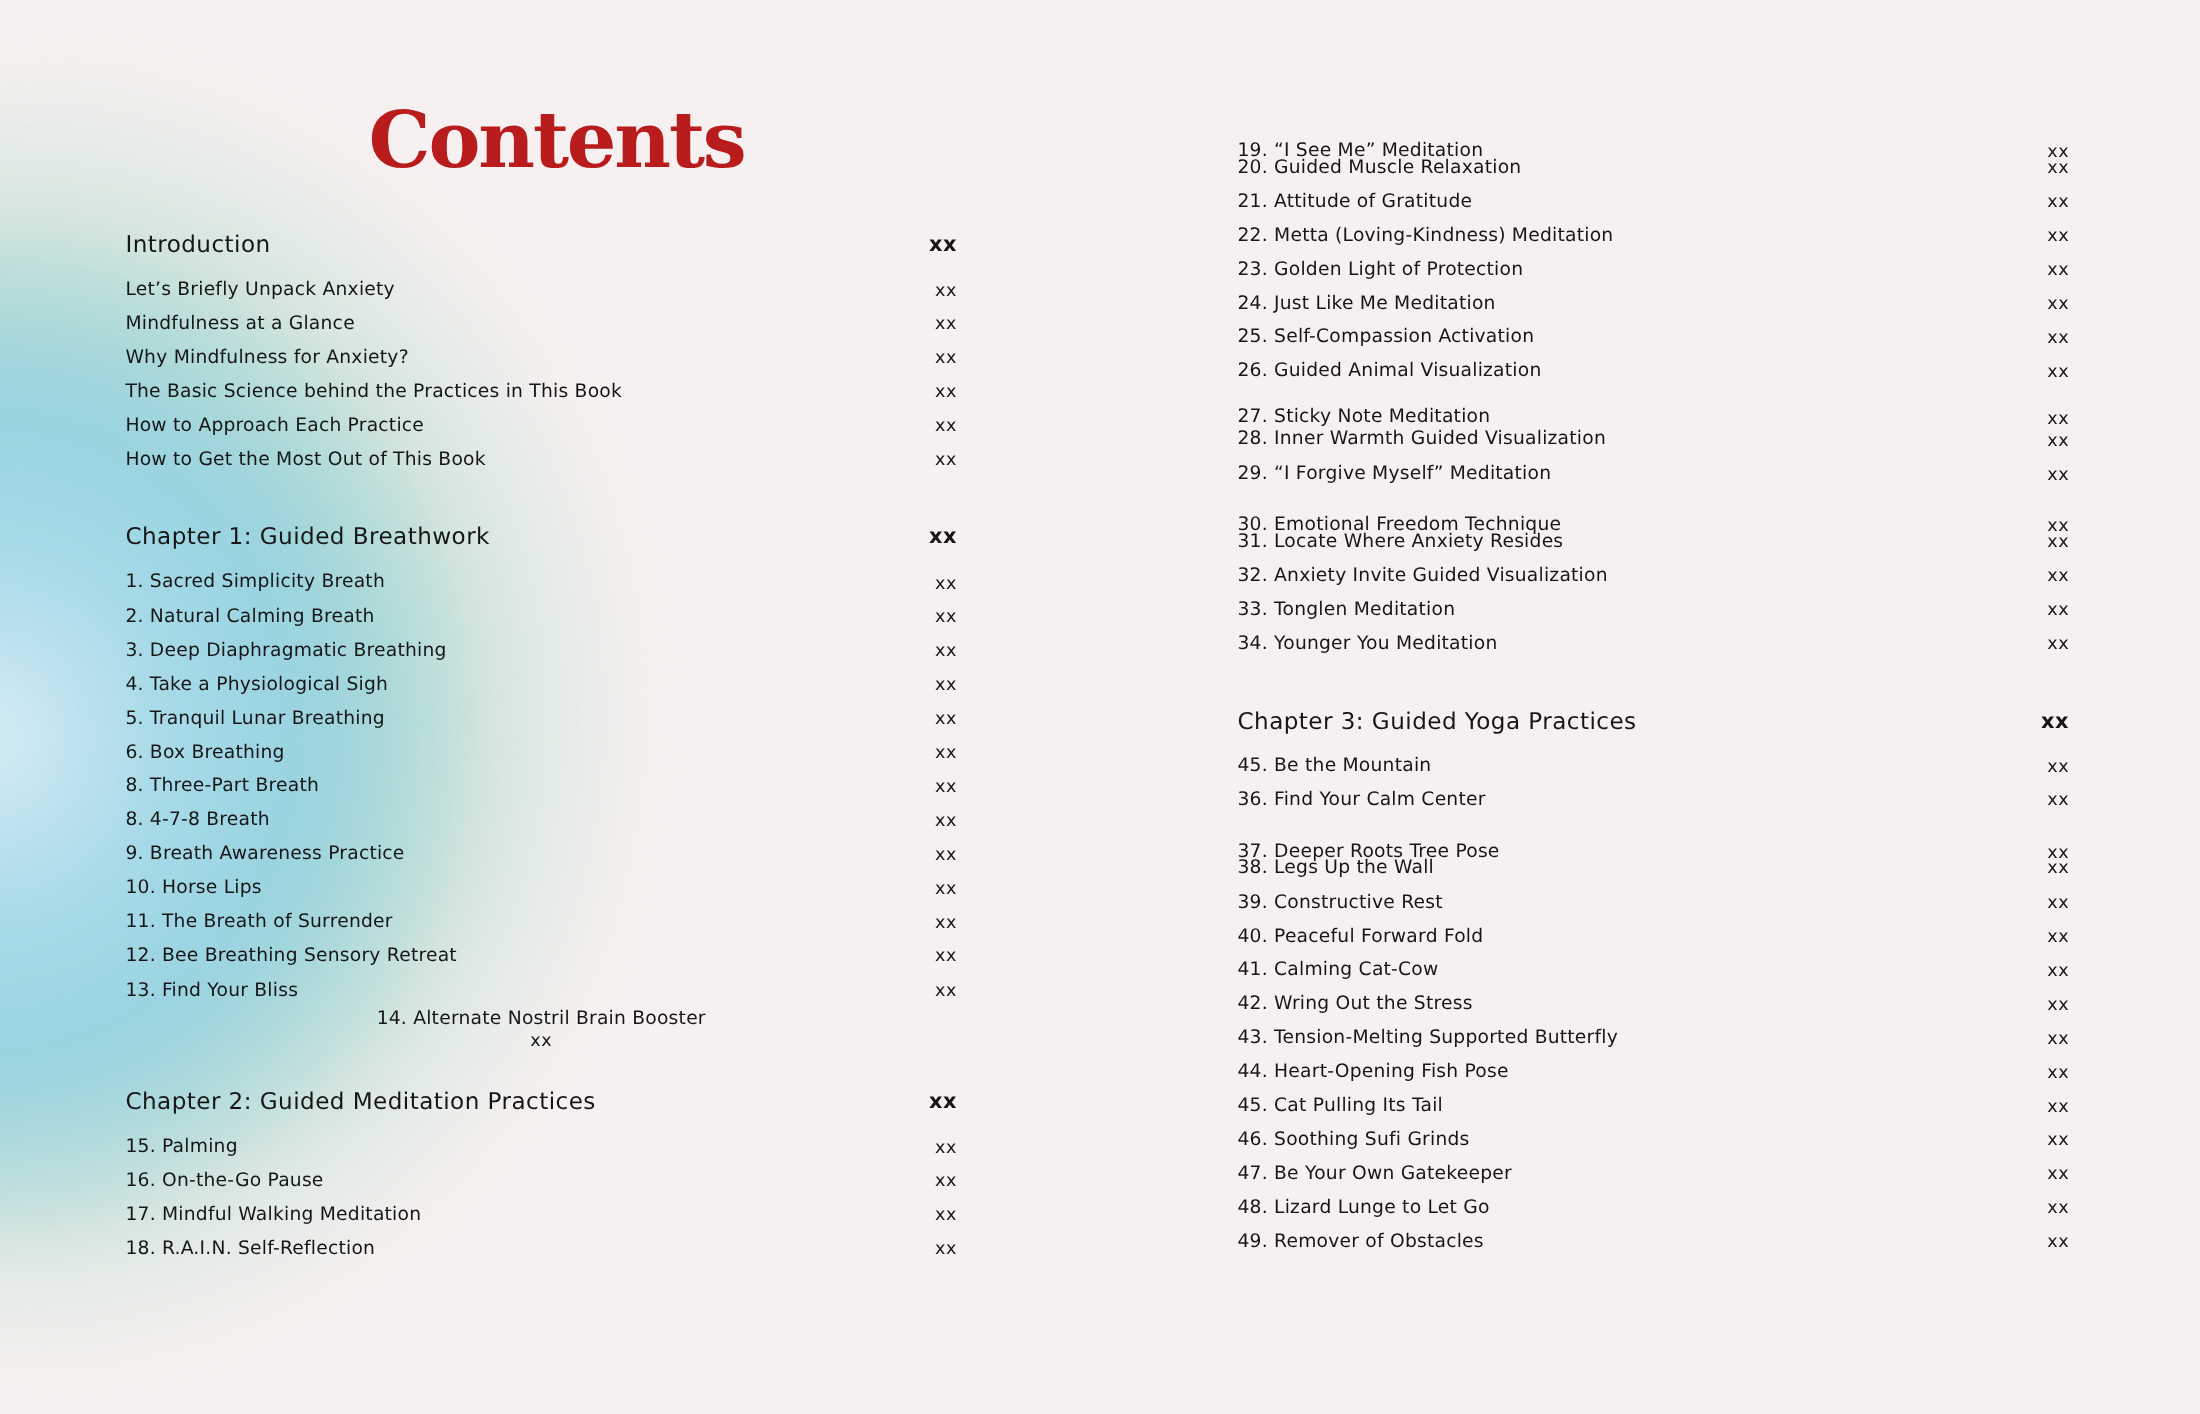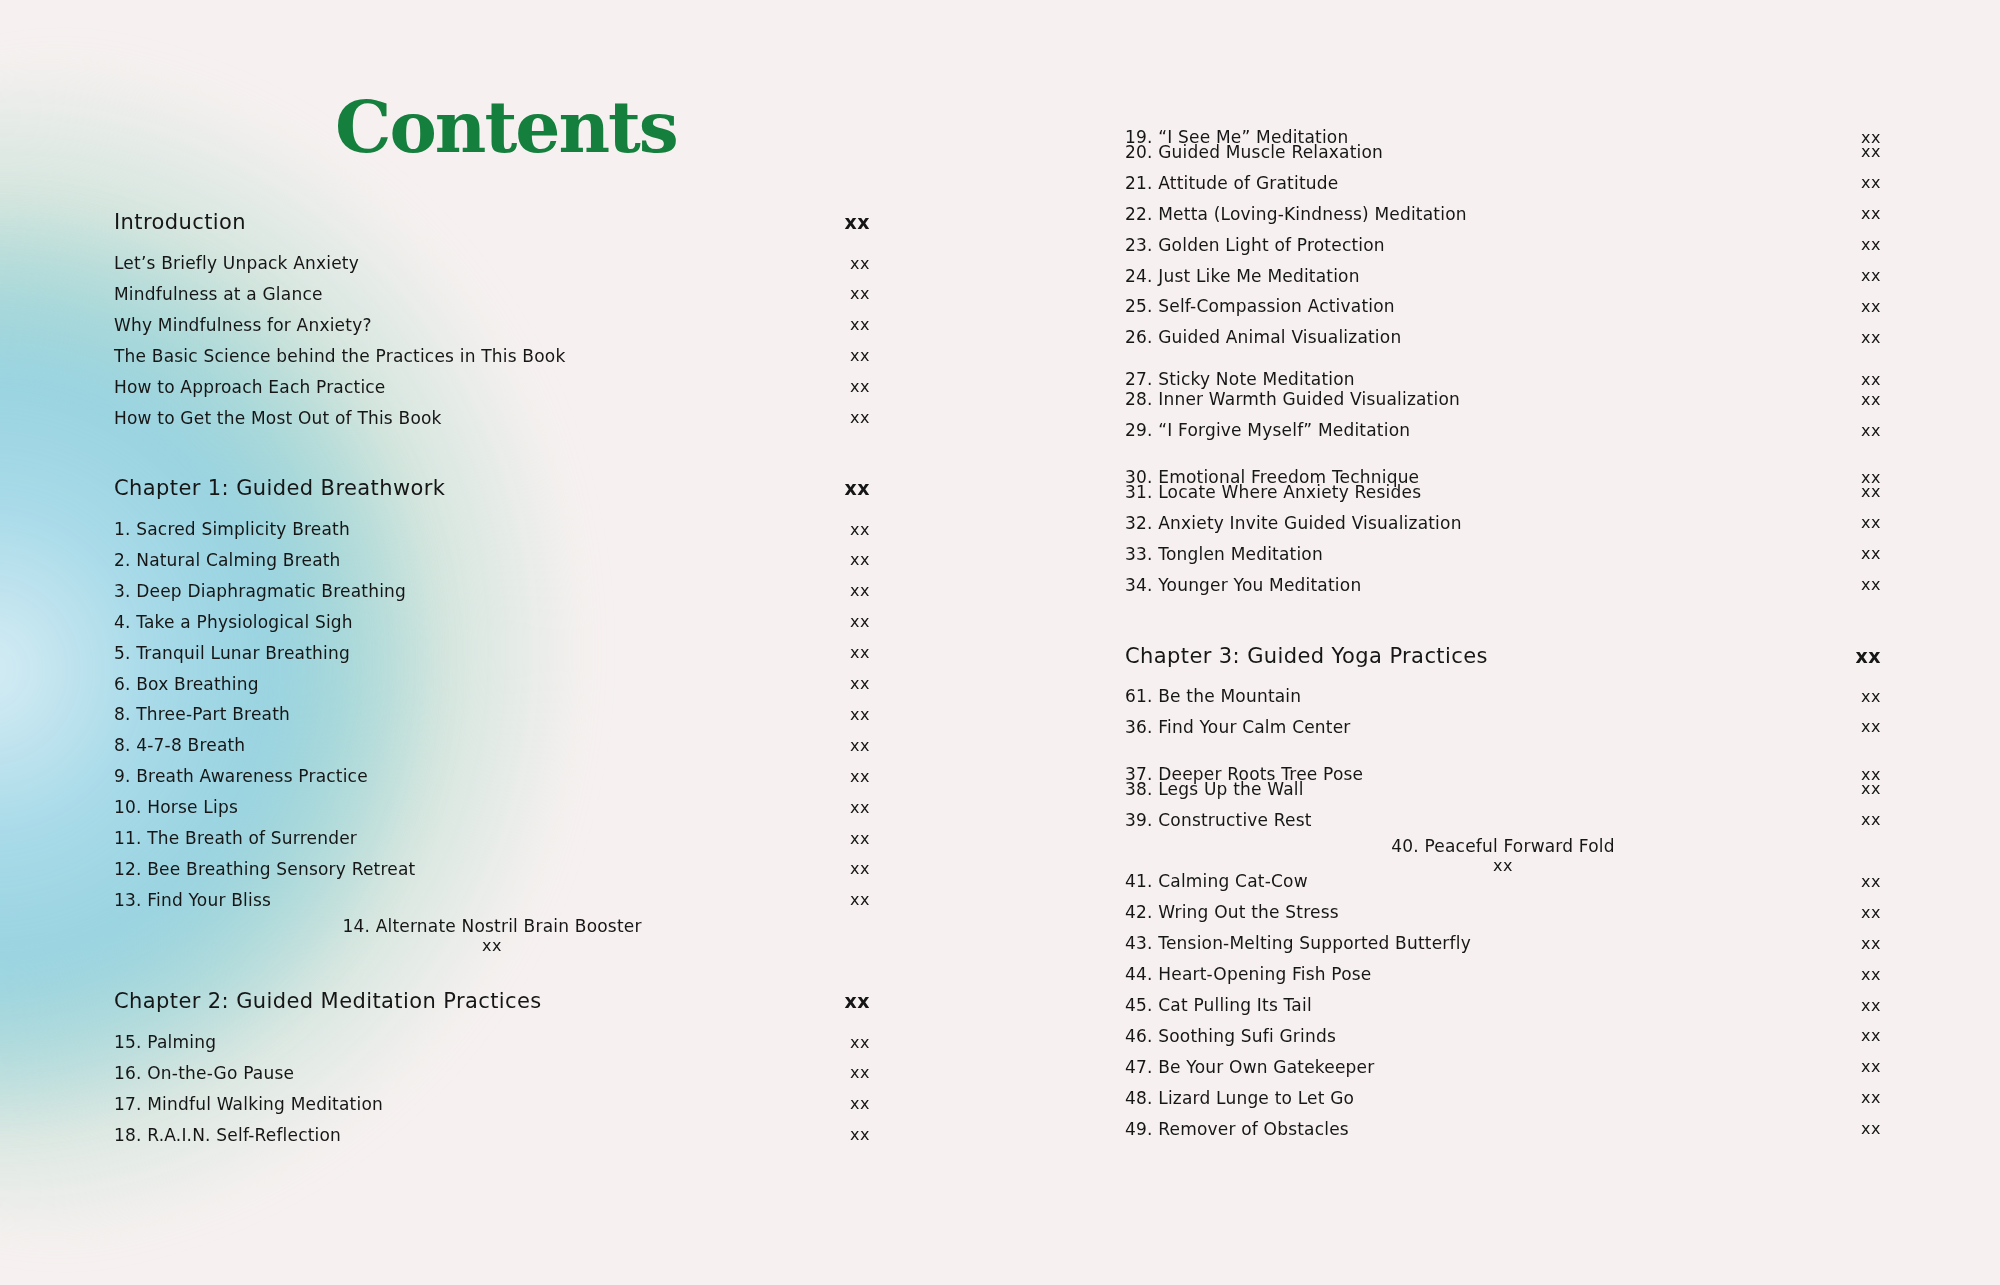--- a/index.html
+++ b/index.html
@@ -18,21 +18,21 @@
   .glow-blue {
     left: -300px; top: 180px; width: 760px; height: 980px;
     background: radial-gradient(ellipse at 38% 50%, rgba(214,236,244,1) 0%, rgba(168,218,234,0.95) 24%, rgba(150,210,228,0.85) 42%, rgba(150,210,228,0) 68%);
     filter: blur(16px);
   }
 
   .title {
     position: absolute; left: 335px; top: 92px; width: 330px; text-align: left;
     font-family: "DejaVu Serif", "Liberation Serif", serif;
     font-weight: bold; font-size: 71px; letter-spacing: -2px; line-height: 1;
-    color: #15803d;
+    color: #b91c1c;
   }
 
   .col { position: absolute; }
   .col-left { left: 114px; width: 756px; }
   .col-right { left: 1125px; width: 756px; }
 
   .row {
     position: absolute; left: 0; right: 0; height: 30px;
     display: flex; align-items: center; justify-content: space-between;
     transform: translateY(-50%);
@@ -223,40 +223,40 @@
     </div>
     <div class="row" style="top: 584.5px;">
       <span class="label">34. Younger You Meditation</span>
       <span class="page">xx</span>
     </div>
     <div class="row heading" style="top: 656px;">
       <span class="label">Chapter 3: Guided Yoga Practices</span>
       <span class="page">xx</span>
     </div>
     <div class="row" style="top: 696px;">
-      <span class="label">61. Be the Mountain</span>
+      <span class="label">45. Be the Mountain</span>
       <span class="page">xx</span>
     </div>
     <div class="row" style="top: 726.9px;">
       <span class="label">36. Find Your Calm Center</span>
       <span class="page">xx</span>
     </div>
     <div class="row" style="top: 774px;">
       <span class="label">37. Deeper Roots Tree Pose</span>
       <span class="page">xx</span>
     </div>
     <div class="row" style="top: 788.7px;">
       <span class="label">38. Legs Up the Wall</span>
       <span class="page">xx</span>
     </div>
     <div class="row" style="top: 819.6px;">
       <span class="label">39. Constructive Rest</span>
       <span class="page">xx</span>
     </div>
-    <div class="row" style="top: 850.5px; flex-direction: column;">
+    <div class="row" style="top: 850.5px;">
       <span class="label">40. Peaceful Forward Fold</span>
       <span class="page">xx</span>
     </div>
     <div class="row" style="top: 881.4px;">
       <span class="label">41. Calming Cat-Cow</span>
       <span class="page">xx</span>
     </div>
     <div class="row" style="top: 912.3px;">
       <span class="label">42. Wring Out the Stress</span>
       <span class="page">xx</span>

